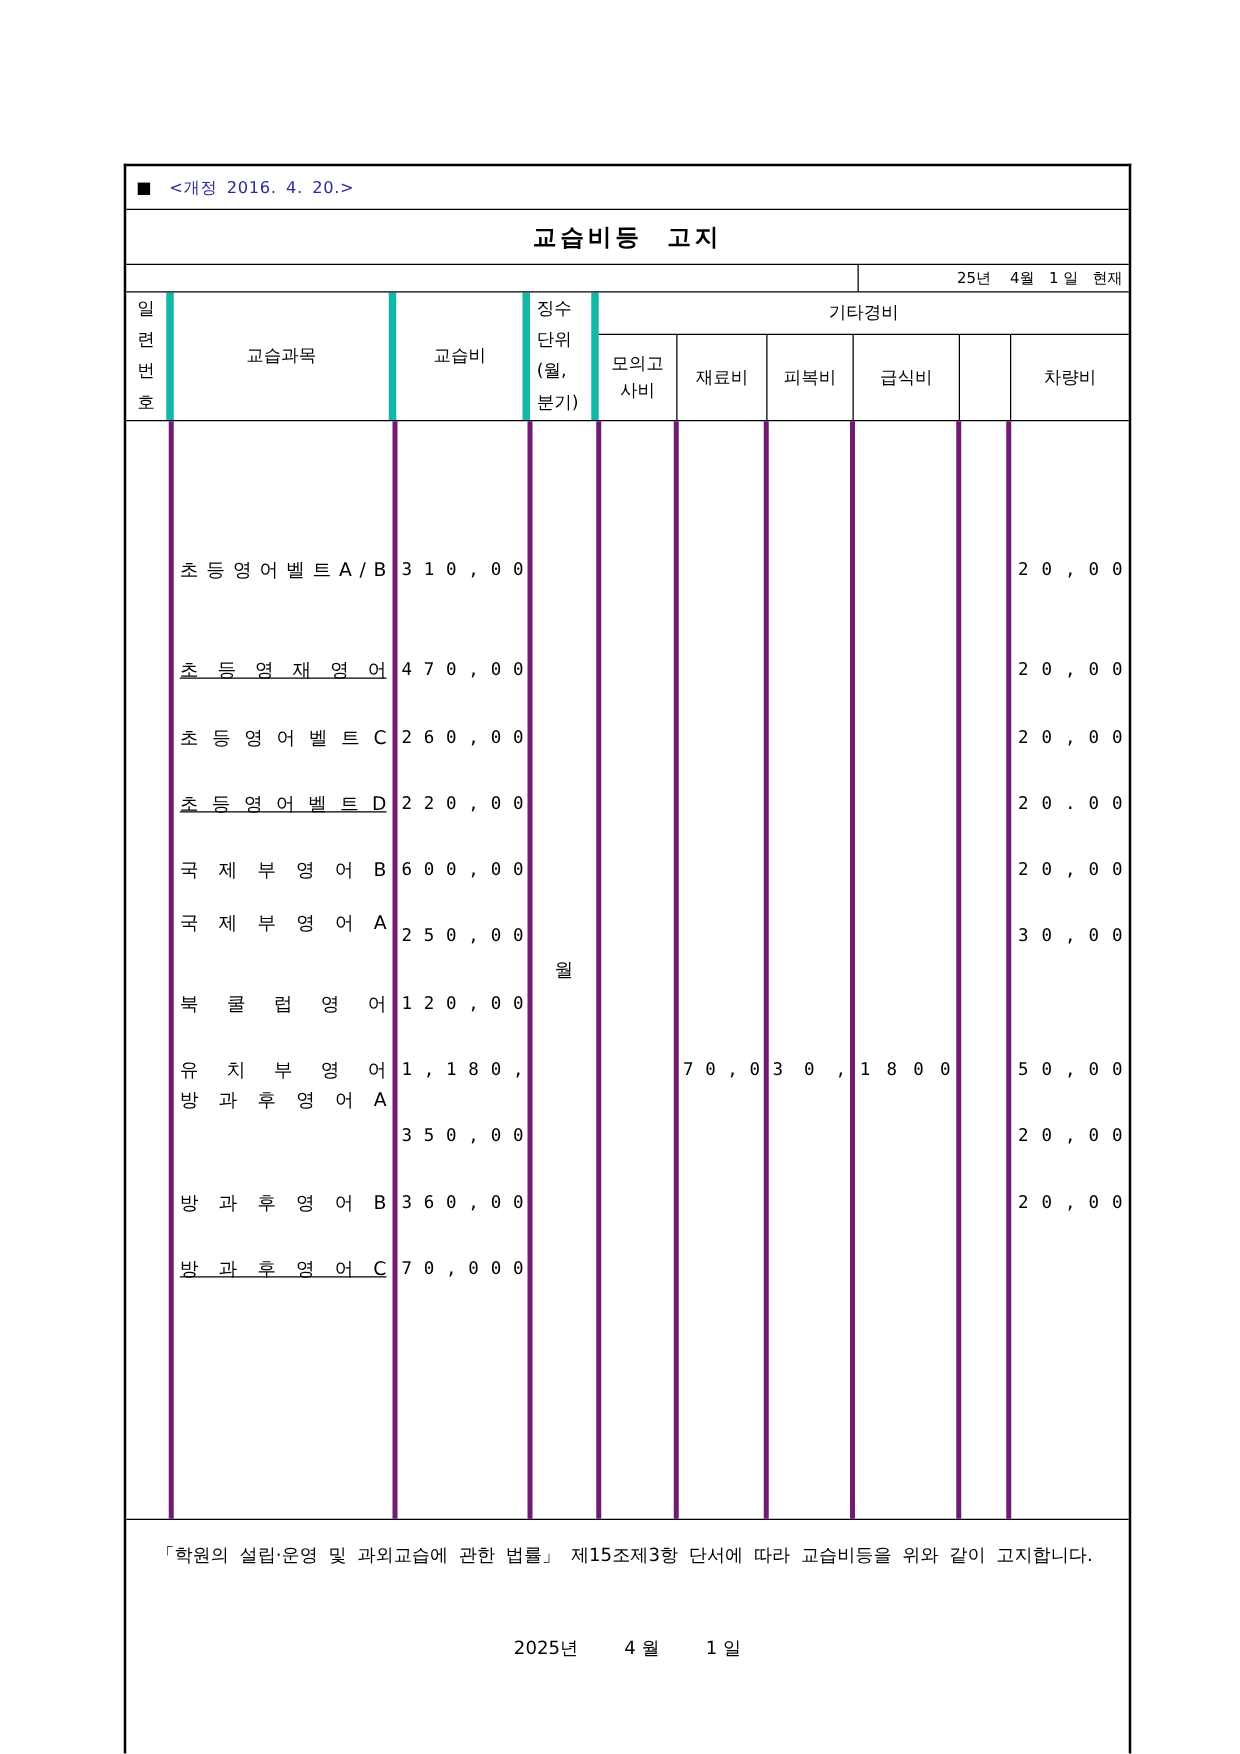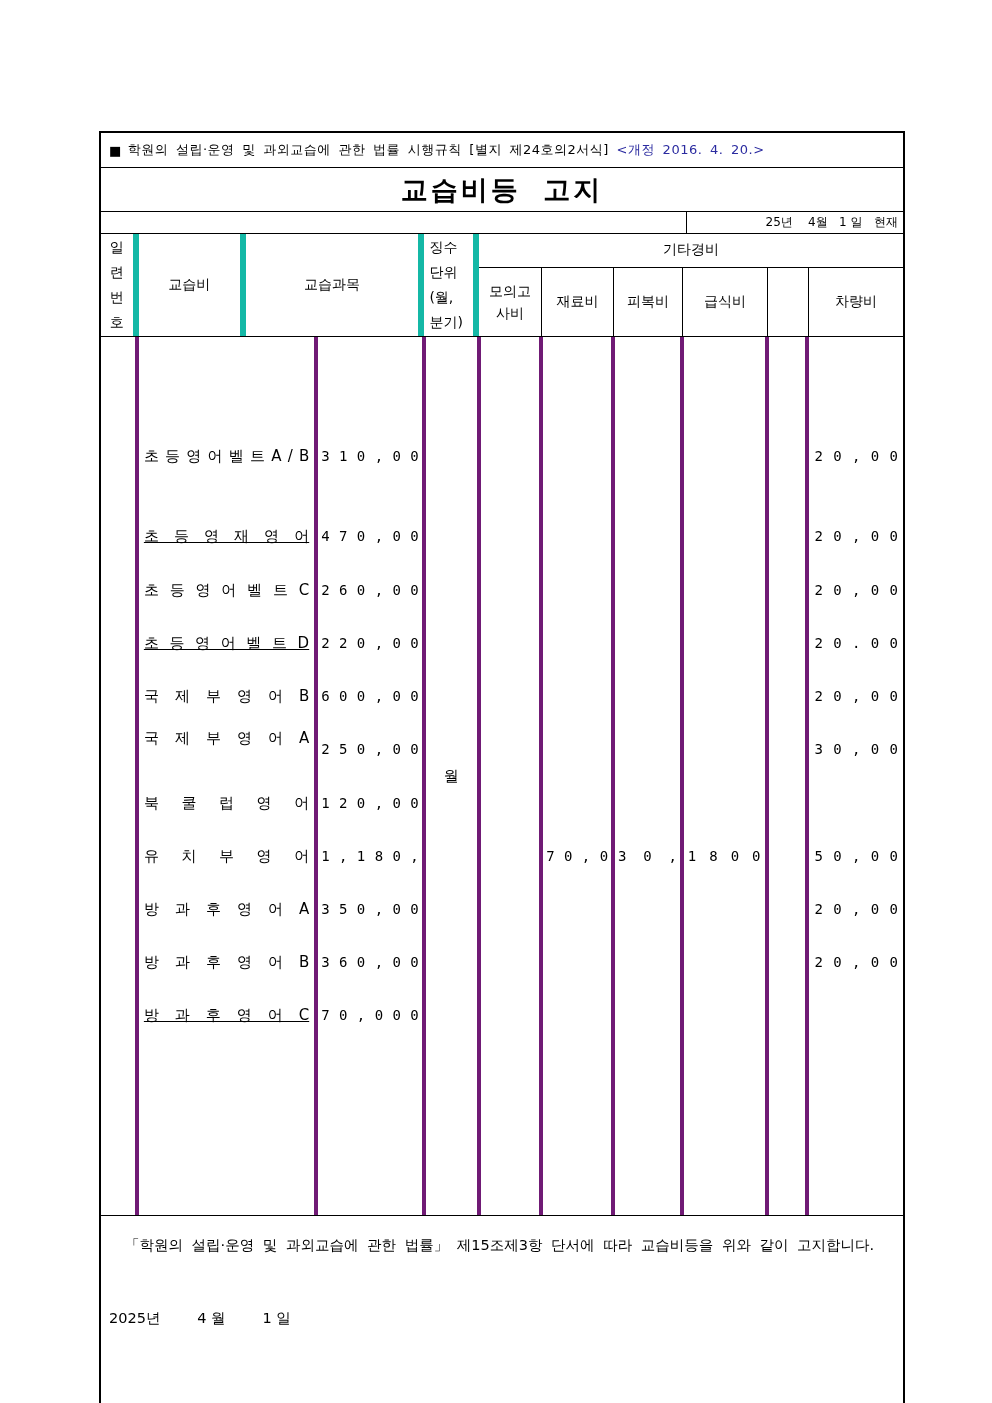--- a/index.html
+++ b/index.html
@@ -16,21 +16,21 @@
   .row-notice {
     height:35px; border-bottom:1px solid #000;
     display:flex; align-items:center; padding-left:8px;
     font-size:13px; letter-spacing:0.5px; word-spacing:3px; white-space:nowrap;
   }
   .row-notice .bullet { font-size:13px; margin-right:6px; }
   
   .row-title {
     height:44px; border-bottom:1px solid #000;
     display:flex; align-items:center; justify-content:center;
-    font-size:27px; font-weight:bold; letter-spacing:3px; word-spacing:10px;
+    font-size:19px; font-weight:bold; letter-spacing:3px; word-spacing:10px;
   }
   
   .row-date { height:22px; border-bottom:1px solid #000; position:relative; }
   .row-date .date-cell {
     position:absolute; left:585px; right:0; top:0; bottom:0;
     border-left:1px solid #000; font-size:12px; line-height:20px;
     text-align:right; padding-right:5px; white-space:pre;
   }
   
   .thead { height:103px; border-bottom:1px solid #000; display:flex; font-size:14px; }
@@ -56,46 +56,46 @@
     position:absolute; left:0; right:0; height:30px; line-height:30px;
     overflow:hidden; white-space:normal;
   }
   .line.justify, .line.chars { text-align:justify; text-align-last:justify; }
   .line.center { text-align:center; }
   .subj { font-size:15px; }
   .num  { font-size:14px; font-family:"DejaVu Sans Mono", monospace; }
   
   .tfoot { height:189px; padding:16px 8px 0 8px; font-size:14.5px; }
   .tfoot .statement { line-height:27px; text-indent:16px; word-spacing:4px; }
-  .tfoot .issue-date { margin-top:50px; white-space:pre; font-size:14.5px; }
+  .tfoot .issue-date { margin-top:50px; text-align:center; white-space:pre; font-size:14.5px; }
 </style>
 </head>
 <body>
 
 <div class="page">
   <div class="doc">
 
     <div class="row-notice">
       <span class="bullet">■</span>
-      <span>학원의 설립·운영 및 과외교습에 관한 법률 시행규칙 [별지 제24호의2서식]</span>&nbsp;
+      &nbsp;
       <span style="color: rgb(43, 43, 160);">&lt;개정 2016. 4. 20.&gt;</span>
     </div>
 
     <div class="row-title">교습비등 고지</div>
 
     <div class="row-date">
       <div class="date-cell">25년    4월   1 일   현재</div>
     </div>
 
     <div class="thead">
       <div class="hc c-serial">
         <span class="vstack">일련번호</span>
       </div>
+      <div class="hc c-subject">교습과목</div>
       <div class="hc c-fee">교습비</div>
-      <div class="hc c-subject">교습과목</div>
       <div class="hc c-unit">
         <span class="pre">징수
 단위
 (월,
 분기)</span>
       </div>
       <div class="extras">
         <div class="extras-title">기타경비</div>
         <div class="extras-sub">
           <div class="sc c-mock">
@@ -115,21 +115,21 @@
         <div class="bc" style="width: 38px;"></div>
         <div class="bc" style="width: 180px;">
           <div class="line subj justify" style="top: 104px; padding-left: 5px; padding-right: 5px;">초 등 영 어 벨 트 A / B</div>
           <div class="line subj justify" style="top: 184px; padding-left: 5px; padding-right: 5px; text-decoration: underline;">초 등 영 재 영 어</div>
           <div class="line subj justify" style="top: 238px; padding-left: 5px; padding-right: 5px;">초 등 영 어 벨 트 C</div>
           <div class="line subj justify" style="top: 291px; padding-left: 5px; padding-right: 5px; text-decoration: underline;">초 등 영 어 벨 트 D</div>
           <div class="line subj justify" style="top: 344px; padding-left: 5px; padding-right: 5px;">국 제 부   영 어 B</div>
           <div class="line subj justify" style="top: 386px; padding-left: 5px; padding-right: 5px;">국 제 부 영 어 A</div>
           <div class="line subj justify" style="top: 451px; padding-left: 5px; padding-right: 5px;">북 쿨 럽 영 어</div>
           <div class="line subj justify" style="top: 504px; padding-left: 5px; padding-right: 5px;">유 치 부 영 어</div>
-          <div class="line subj justify" style="top: 557px; padding-left: 5px; padding-right: 5px;">방 과 후 영 어 A</div>
+          <div class="line subj justify" style="top: 528px; padding-left: 5px; padding-right: 5px;">방 과 후 영 어 A</div>
           <div class="line subj justify" style="top: 610px; padding-left: 5px; padding-right: 5px;">방 과 후 영 어 B</div>
           <div class="line subj justify" style="top: 663px; padding-left: 5px; padding-right: 5px; text-decoration: underline;">방 과 후   영 어 C</div>
         </div>
         <div class="bc" style="width: 108px;">
           <div class="line num chars" style="top: 104px; padding-left: 3px; padding-right: 3px;">3 1 0 , 0 0 0</div>
           <div class="line num chars" style="top: 184px; padding-left: 3px; padding-right: 3px;">4 7 0 , 0 0 0</div>
           <div class="line num chars" style="top: 238px; padding-left: 3px; padding-right: 3px;">2 6 0 , 0 0 0</div>
           <div class="line num chars" style="top: 291px; padding-left: 3px; padding-right: 3px;">2 2 0 , 0 0 0</div>
           <div class="line num chars" style="top: 344px; padding-left: 3px; padding-right: 3px;">6 0 0 , 0 0 0</div>
           <div class="line num chars" style="top: 397px; padding-left: 3px; padding-right: 3px;">2 5 0 , 0 0 0</div>

